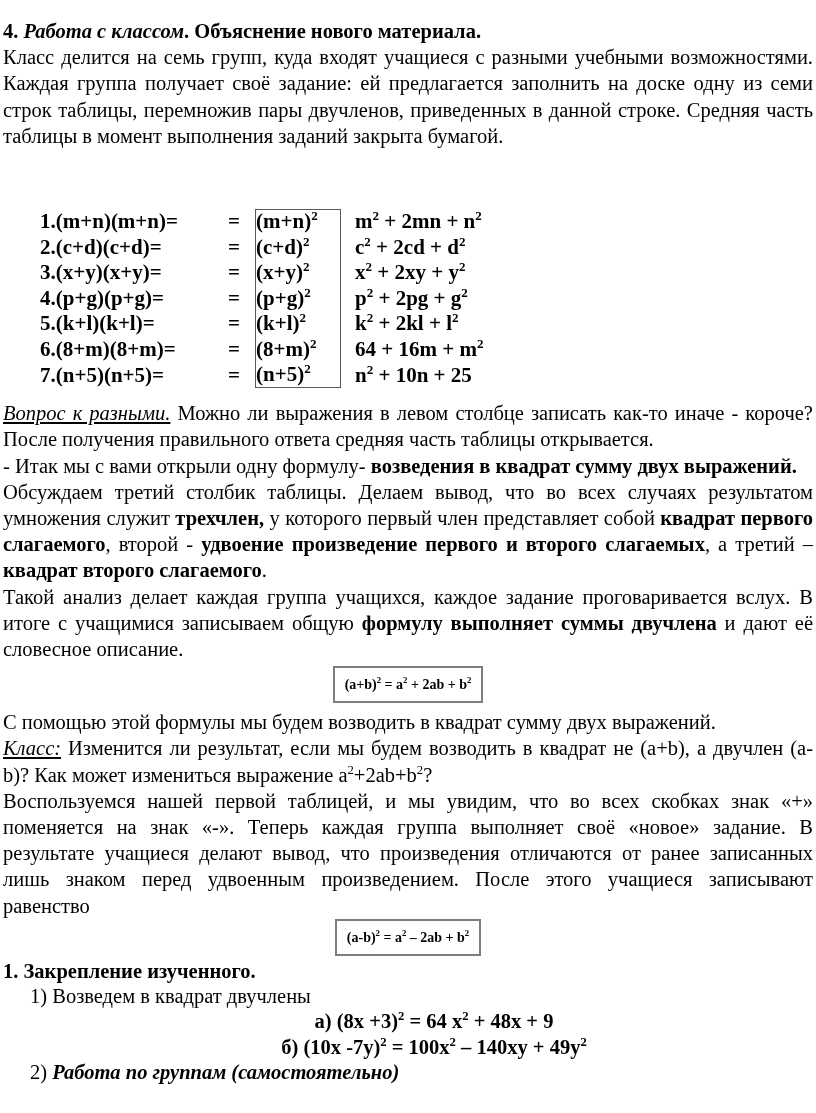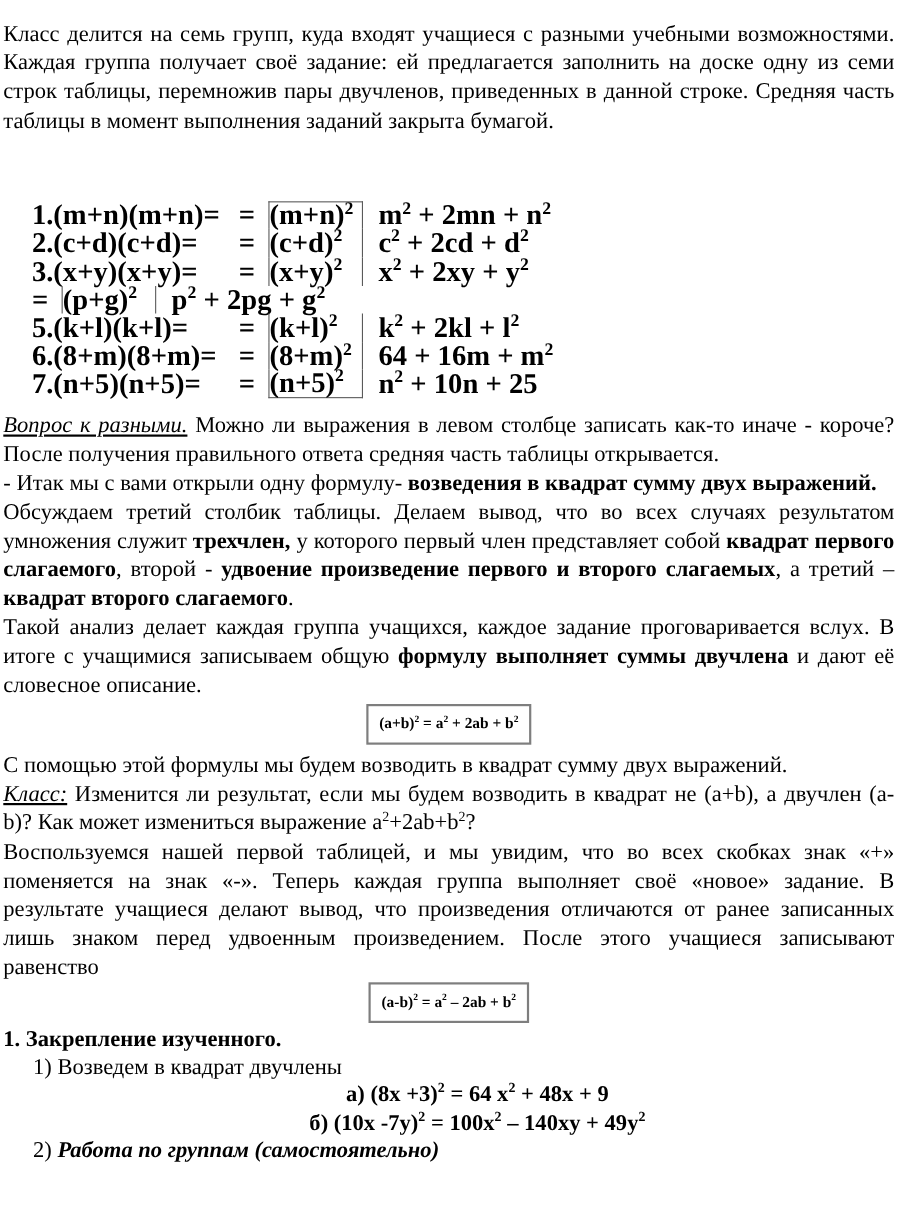--- a/index.html
+++ b/index.html
@@ -27,23 +27,23 @@
   .b { font-weight: bold; }
   .i { font-style: italic; }
   .u { text-decoration: underline; }
   sup {
     font-size: 62%;
     line-height: 0;
     font-weight: inherit;
   }
   
   .tbl {
-    margin: 60px 0 0 26px;
+    margin: 60px 0 0 37px;
     font-weight: bold;
-    font-size: 26px;
+    font-size: 21px;
     line-height: 25.6px;
   }
   .trow { display: flex; align-items: center; height: 25.6px; }
   .c1 { width: 188px; }
   .c2 { width: 27px; }
   .c3 {
     width: 86px;
     box-sizing: border-box;
     border-left: 1.5px solid #5a5a5a;
     border-right: 1.5px solid #5a5a5a;
@@ -73,20 +73,21 @@
   .line { line-height: 25.4px; }
   .ind1 { margin-left: 27px; }
   .ind2 { margin-left: 52px; }
   .bold { font-weight: bold; text-align: center; }
 </style>
 </head>
 <body>
 
 <div class="page">
 
+  <div class="h1"><span class="b">4. </span><span class="b i">Работа с классом</span><span class="b">. </span><span class="b">Объяснение нового материала.</span></div>
 
   <p class="para"><span>Класс делится на семь групп, куда входят учащиеся с разными учебными возможностями. Каждая группа получает своё задание: ей предлагается заполнить на доске одну из семи строк таблицы, перемножив пары двучленов, приведенных в данной строке. Средняя часть таблицы в момент выполнения заданий закрыта бумагой.</span></p>
 
   <div class="tbl">
       <div class="trow">
         <div class="c1"><span>1.(m+n)(m+n)=</span></div>
         <div class="c2"><span>=</span></div>
         <div class="c3 first">
           <span>(m+n)<sup>2</sup></span>
         </div>
@@ -102,20 +103,21 @@
       </div>
       <div class="trow">
         <div class="c1"><span>3.(x+y)(x+y)=</span></div>
         <div class="c2"><span>=</span></div>
         <div class="c3">
           <span>(x+y)<sup>2</sup></span>
         </div>
         <div class="c4"><span>x<sup>2</sup> + 2xy + y<sup>2</sup></span></div>
       </div>
       <div class="trow">
+        <div class="c1"><span>4.(p+g)(p+g)=</span></div>
         <div class="c2"><span>=</span></div>
         <div class="c3">
           <span>(p+g)<sup>2</sup></span>
         </div>
         <div class="c4"><span>p<sup>2</sup> + 2pg + g<sup>2</sup></span></div>
       </div>
       <div class="trow">
         <div class="c1"><span>5.(k+l)(k+l)=</span></div>
         <div class="c2"><span>=</span></div>
         <div class="c3">

